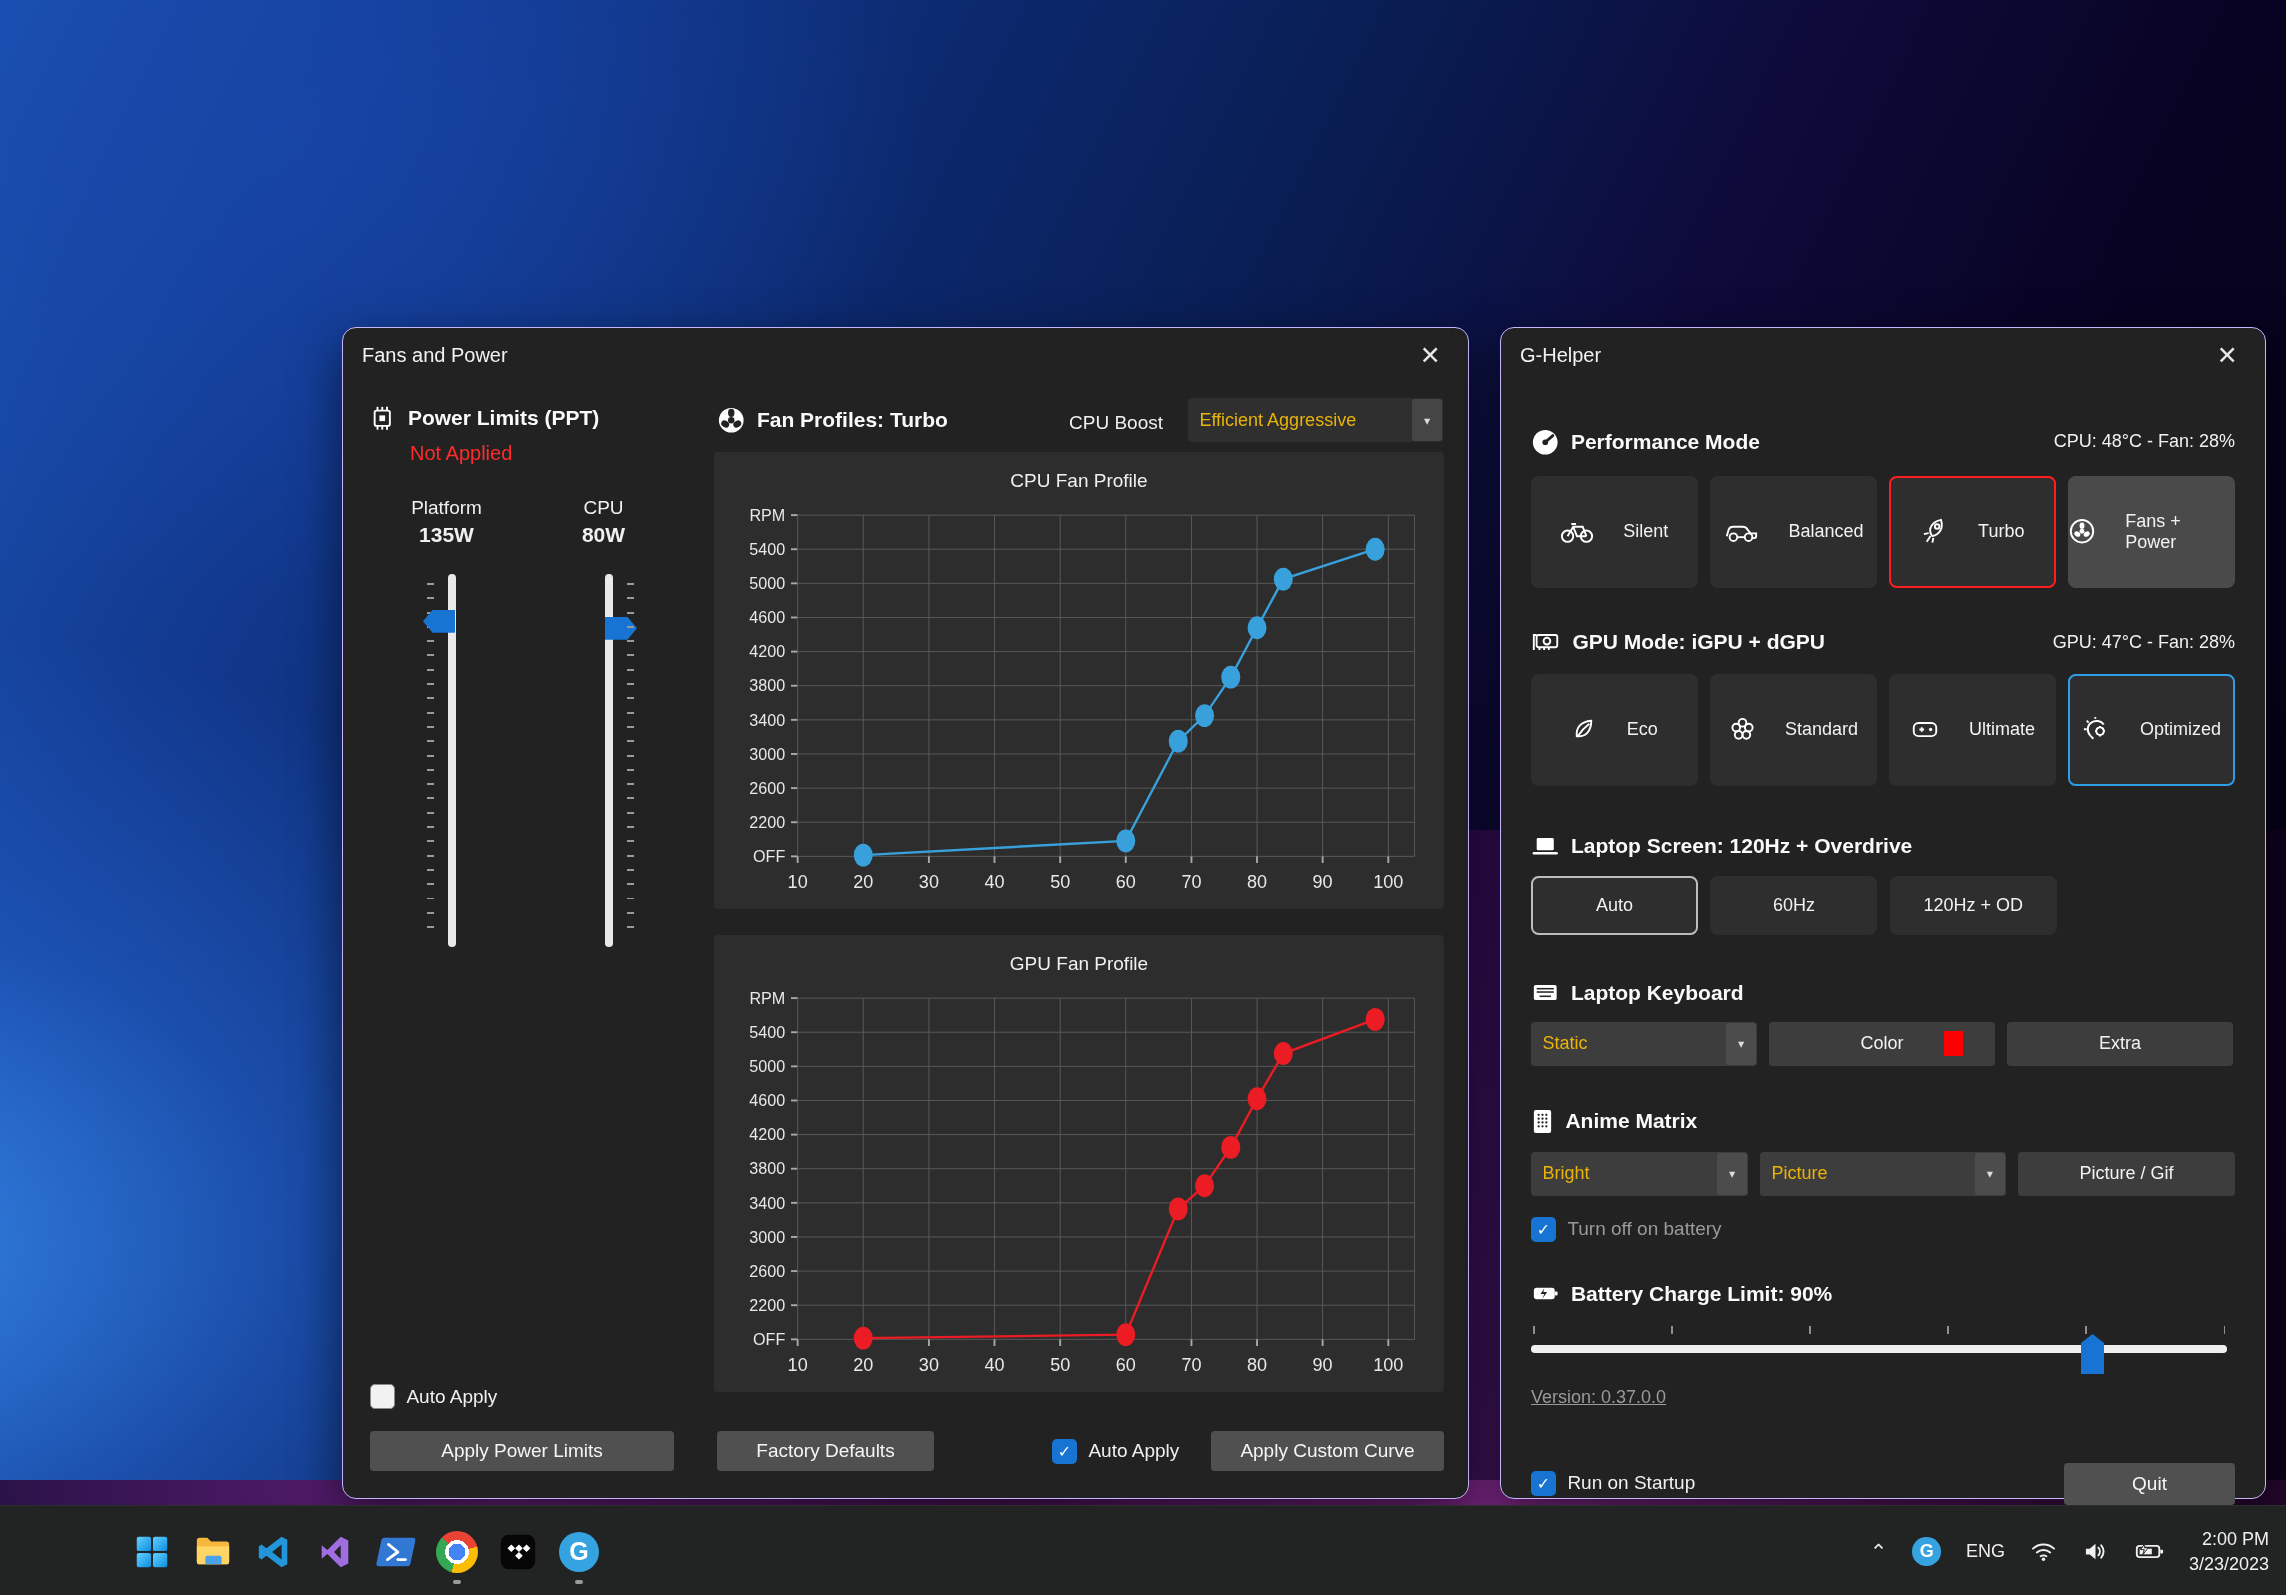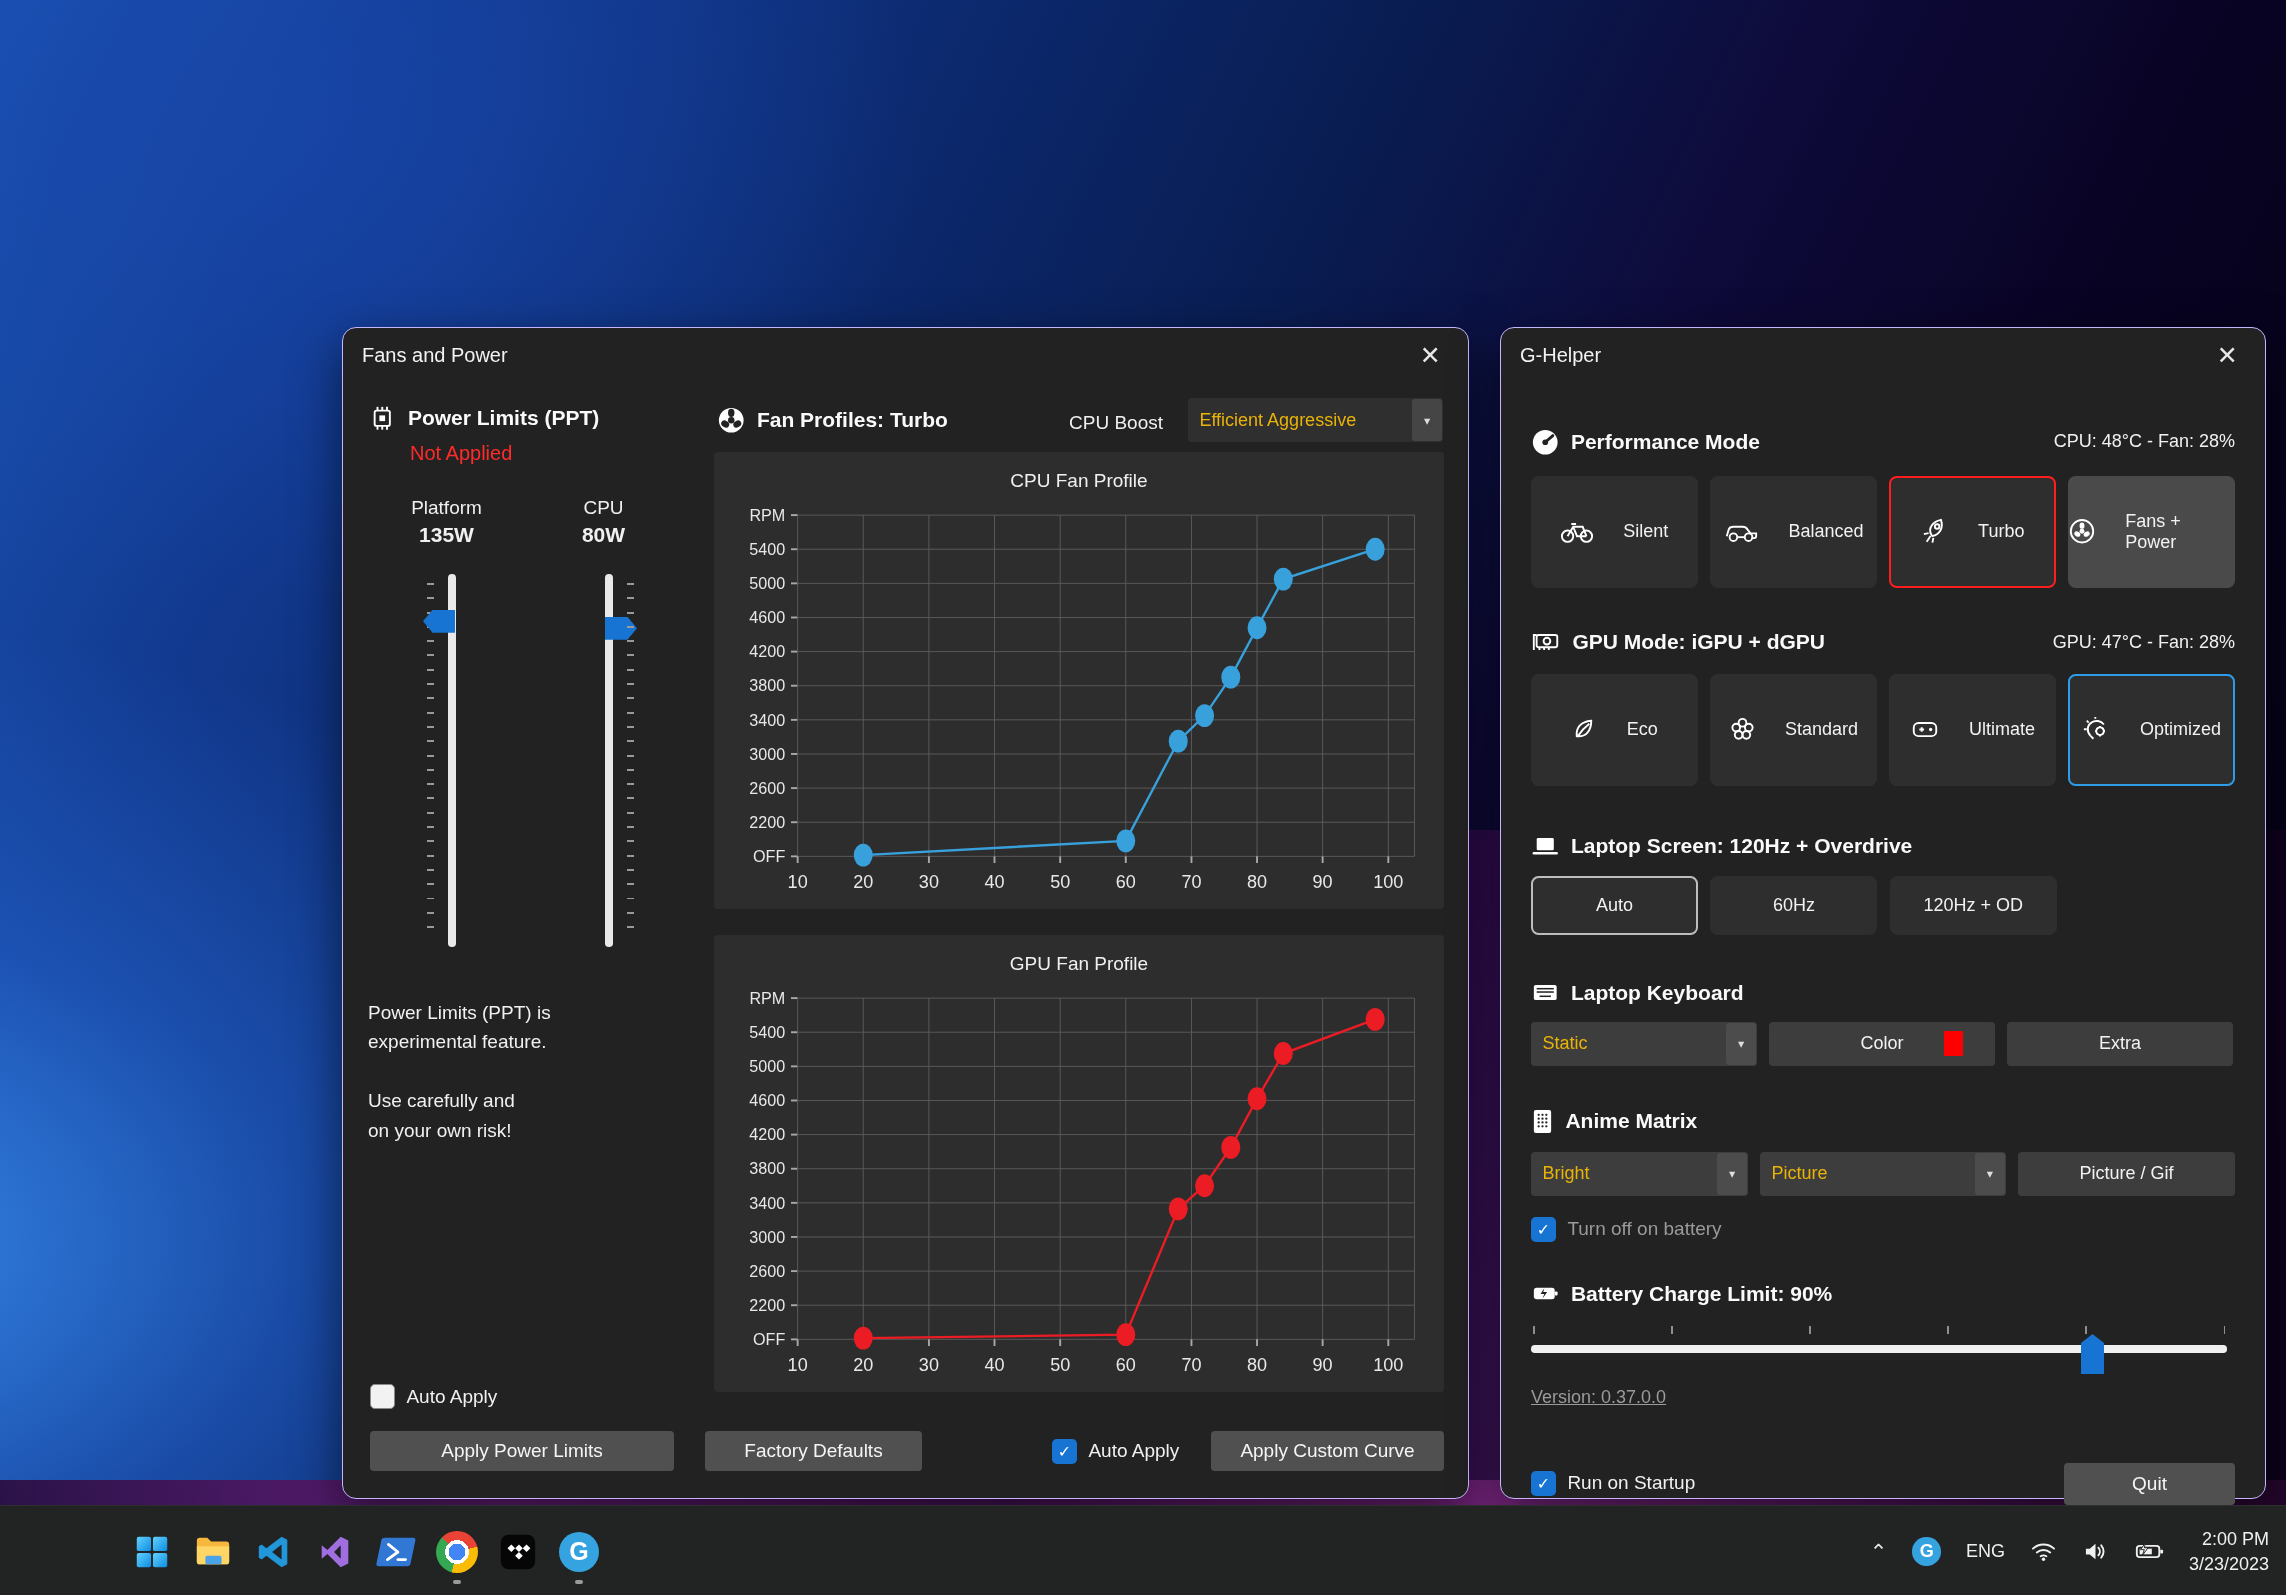--- a/index.html
+++ b/index.html
@@ -149,27 +149,20 @@
         <div class="vticks" style="left:59px;"></div>
         <div class="vslider" style="left:80px;">
           <div class="vthumb left" style="top:36px;"></div>
         </div>
         <div class="vslider" style="left:237px;">
           <div class="vthumb right" style="top:43px;"></div>
         </div>
         <div class="vticks" style="left:259px;"></div>
       </div>
 
-      <div style="margin-top:34px; font-size:19px; line-height:29.5px;">
-        <div>Power Limits (PPT) is</div>
-        <div>experimental feature.</div>
-        <div style="height:29.5px;"></div>
-        <div>Use carefully and</div>
-        <div>on your own risk!</div>
-      </div>
     </div>
 
     <div style="position:absolute; left:27px; top:1056px; display:flex; align-items:center; gap:11.4px;">
       <span class="cb off"></span>
       <span style="font-size:19px;">Auto Apply</span>
     </div>
     <div class="gray-btn" style="position:absolute; left:27px; top:1103px; width:304px; height:40px;">Apply Power Limits</div>
 
     <div class="hdr" style="position:absolute; left:374px; top:78px;">
       <svg width="28.5" height="28.5" viewBox="0 0 30 30">
@@ -339,21 +332,21 @@
           <ellipse cx="433.2" cy="420.1" rx="10" ry="12" fill="#ec1c24"></ellipse>
           <ellipse cx="488.4" cy="287.7" rx="10" ry="12" fill="#ec1c24"></ellipse>
           <ellipse cx="516.1" cy="263.4" rx="10" ry="12" fill="#ec1c24"></ellipse>
           <ellipse cx="543.7" cy="223.1" rx="10" ry="12" fill="#ec1c24"></ellipse>
           <ellipse cx="571.3" cy="171.9" rx="10" ry="12" fill="#ec1c24"></ellipse>
           <ellipse cx="598.9" cy="124.3" rx="10" ry="12" fill="#ec1c24"></ellipse>
           <ellipse cx="695.6" cy="88.4" rx="10" ry="12" fill="#ec1c24"></ellipse>
         </svg>
     </div>
 
-    <div class="gray-btn" style="position:absolute; left:362px; top:1103px; width:217px; height:40px;">Factory Defaults</div>
+    <div class="gray-btn" style="position:absolute; left:374px; top:1103px; width:217px; height:40px;">Factory Defaults</div>
     <div style="position:absolute; left:709px; top:1103px; display:flex; align-items:center; gap:11.4px; height:40px;">
       <span class="cb on">
           <span>✓</span>
         </span>
       <span style="font-size:19px;">Auto Apply</span>
     </div>
     <div class="gray-btn" style="position:absolute; left:868px; top:1103px; width:233px; height:40px;">Apply Custom Curve</div>
   </div>
 
   <div class="win" id="gh-win">

